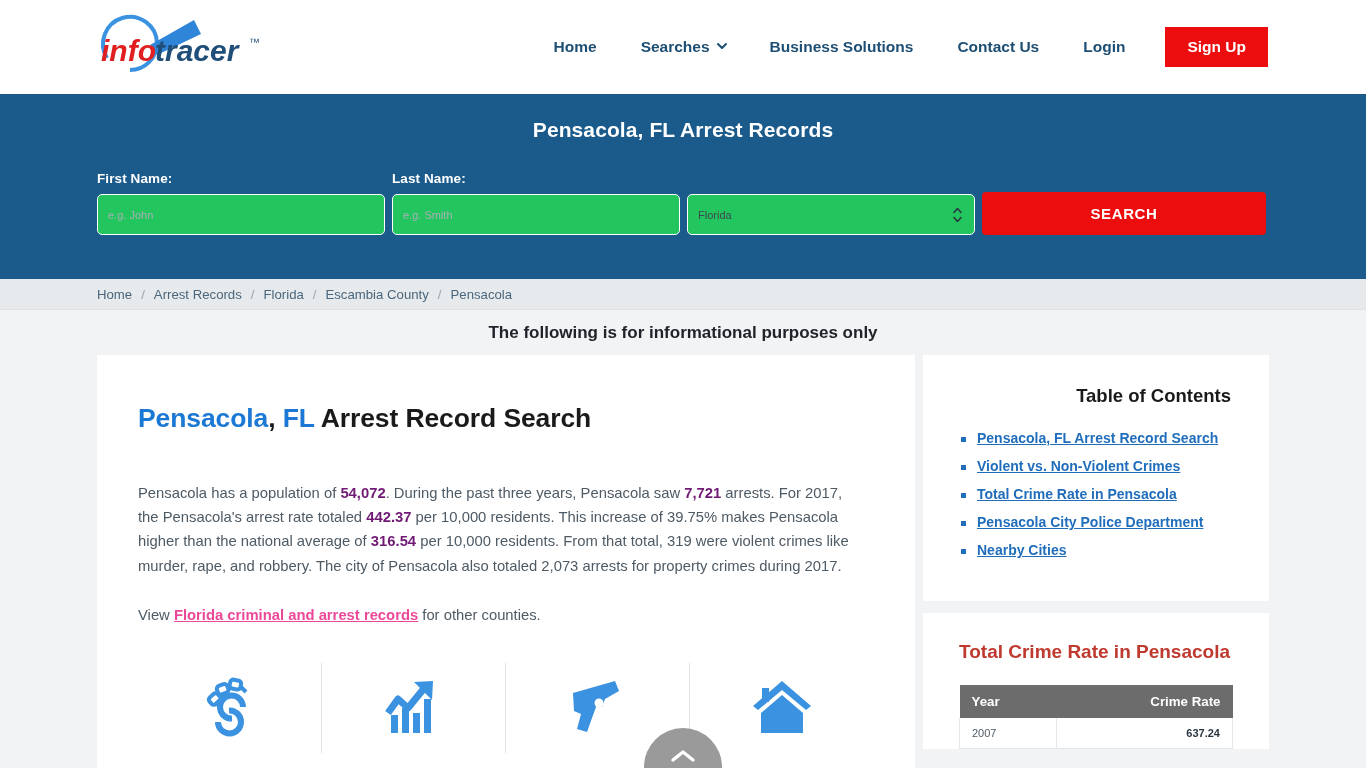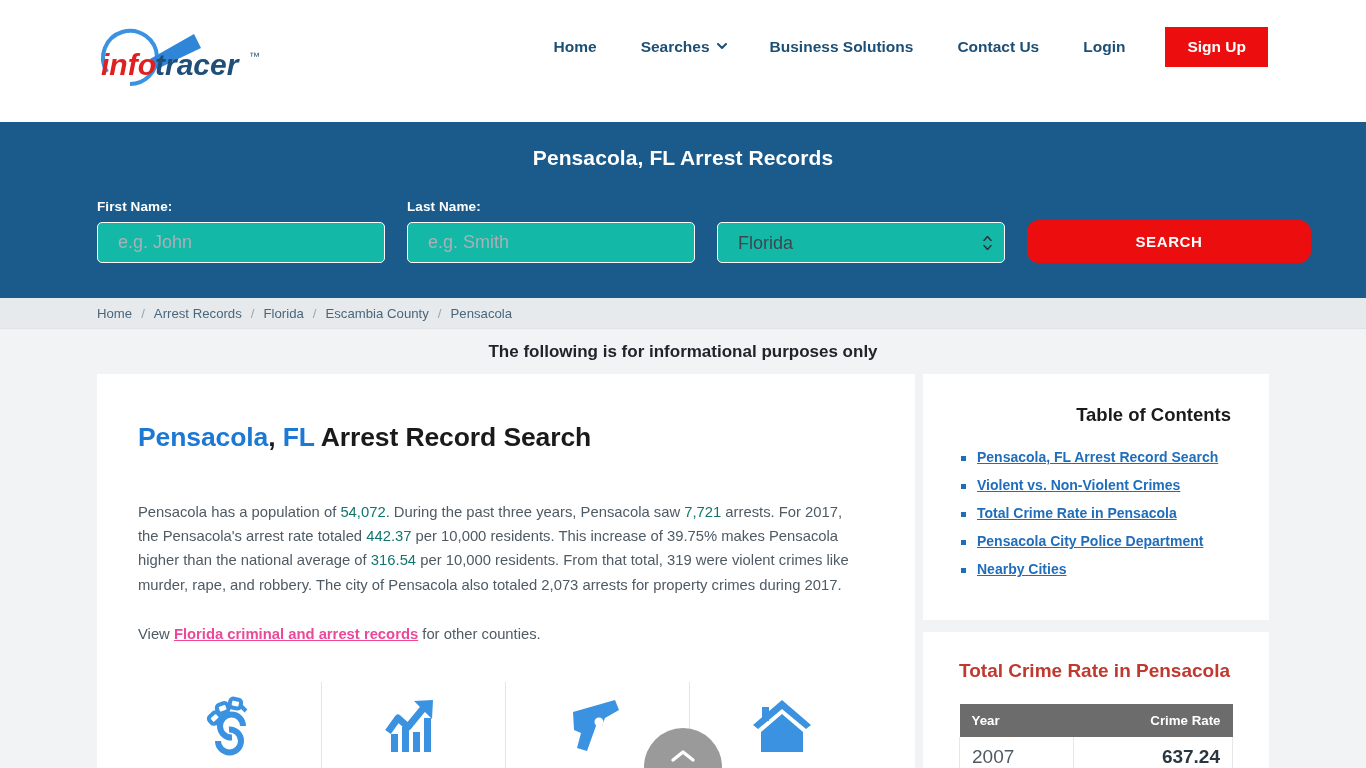--- a/index.html
+++ b/index.html
@@ -5,21 +5,21 @@
   * { box-sizing: border-box; margin: 0; padding: 0; }
   html, body {
     width: 1366px; height: 768px;
     overflow: hidden;
     background: #f2f3f4;
     font-family: "Liberation Sans", sans-serif;
   }
 
   
   .topbar {
-    height: 122px; background: #ffffff;
+    height: 94px; background: #ffffff;
     display: flex; align-items: center;
     position: relative;
   }
   .logo-wrap { margin-left: 97px; width: 180px; height: 70px; position: relative; }
   .logo-wrap svg { display: block; }
 
   .mainnav {
     position: absolute; right: 98px; top: 0; height: 94px;
     display: flex; align-items: center; gap: 0;
   }
@@ -36,42 +36,42 @@
     text-decoration: none; white-space: nowrap;
   }
 
   
   .hero { background: #1b5b8c; padding: 24px 0 26px 0; }
   .hero h1 {
     color: #ffffff; font-size: 21px; font-weight: 700;
     text-align: center; letter-spacing: .1px; margin-bottom: 29px;
   }
   .searchrow {
-    width: 1172px; margin: 9px auto;
+    width: 1172px; margin: 18px auto;
     display: grid; grid-template-columns: 288px 288px 288px 284px;
-    column-gap: 22px; align-items: end;
+    column-gap: 7px; align-items: end;
   }
   .field label {
     display: block; color: #ffffff; font-size: 13.5px; font-weight: 700;
     margin-bottom: 8px; letter-spacing: .1px;
   }
   .field input, .field select {
     width: 100%; height: 41px; border: 1px solid #ffffff; border-radius: 5px;
-    background: #14b8a6; font-size: 18px; color: #3d4750;
-    padding: 0 20px; font-family: "Liberation Sans", sans-serif;
+    background: #22c55e; font-size: 11px; color: #3d4750;
+    padding: 0 10px; font-family: "Liberation Sans", sans-serif;
   }
   .field input::placeholder { color: #a9b0b6; }
   .selwrap { position: relative; }
   .selwrap select { appearance: none; -webkit-appearance: none; padding-right: 34px; }
   .spin {
     position: absolute; right: 13px; top: 50%; transform: translateY(-50%);
     pointer-events: none; display: flex; flex-direction: column; gap: 3px;
   }
   .btnsearch {
-    width: 100%; height: 43px; background: #ec0e0e; border: none; border-radius: 12px;
+    width: 100%; height: 43px; background: #ec0e0e; border: none; border-radius: 4px;
     color: #fff; font-size: 15px; font-weight: 700; letter-spacing: .6px;
     cursor: pointer; font-family: "Liberation Sans", sans-serif;
   }
 
   
   .crumbbar {
     background: #e7eaec; height: 31px; display: flex; align-items: center;
     border-bottom: 1px solid #dfe3e5;
   }
   .crumbs { margin-left: 97px; display: flex; align-items: center; font-size: 13.2px; }
@@ -95,21 +95,21 @@
   .main-card { padding: 48px 41px 0 41px; min-height: 415px; }
   .main-card h2 {
     font-size: 26.5px; font-weight: 700; color: #1a1a1a; letter-spacing: -.1px;
     margin-bottom: 47px;
   }
   .main-card h2 .blue { color: #1b78d4; }
   .bodytext {
     font-size: 14.8px; line-height: 24.2px; color: #4e5a64;
     margin-bottom: 25px; max-width: 722px;
   }
-  .bodytext b { color: #0f766e; font-weight: 400; text-align: center; }
+  .bodytext b { color: #701a75; font-weight: 700; text-align: center; }
   .viewline { font-size: 14.8px; line-height: 24px; color: #4e5a64; }
   .viewline a { color: #ec4899; font-weight: 700; text-decoration: underline; }
 
   .iconrow {
     display: grid; grid-template-columns: repeat(4, 1fr);
     margin-top: 36px;
   }
   .iconcell {
     height: 90px; display: flex; align-items: center; justify-content: center;
     border-right: 1px solid #e3e6e8;
@@ -137,21 +137,21 @@
   .side-card2 h3 {
     font-size: 19px; font-weight: 700; color: #c0392f; margin-bottom: 22px;
   }
   table.crime { width: 100%; border-collapse: collapse; }
   table.crime th {
     background: #6c6c6c; color: #ffffff; font-size: 13.3px; font-weight: 700;
     padding: 9px 12px; text-align: left;
   }
   table.crime th.r { text-align: right; }
   table.crime td {
-    font-size: 19px; color: #4e5a64; padding: 9px 12px;
+    font-size: 11px; color: #4e5a64; padding: 9px 12px;
     border-bottom: 1px solid #e5e8ea; border-left: 1px solid #e5e8ea;
   }
   table.crime td:last-child { border-right: 1px solid #e5e8ea; }
   table.crime td.r { text-align: right; font-weight: 700; color: #2b3740; }
 
   
   .scrolltop {
     position: absolute; left: 644px; top: 728px;
     width: 78px; height: 56px;
     background: #9a9a9a; border-radius: 39px 39px 0 0;

